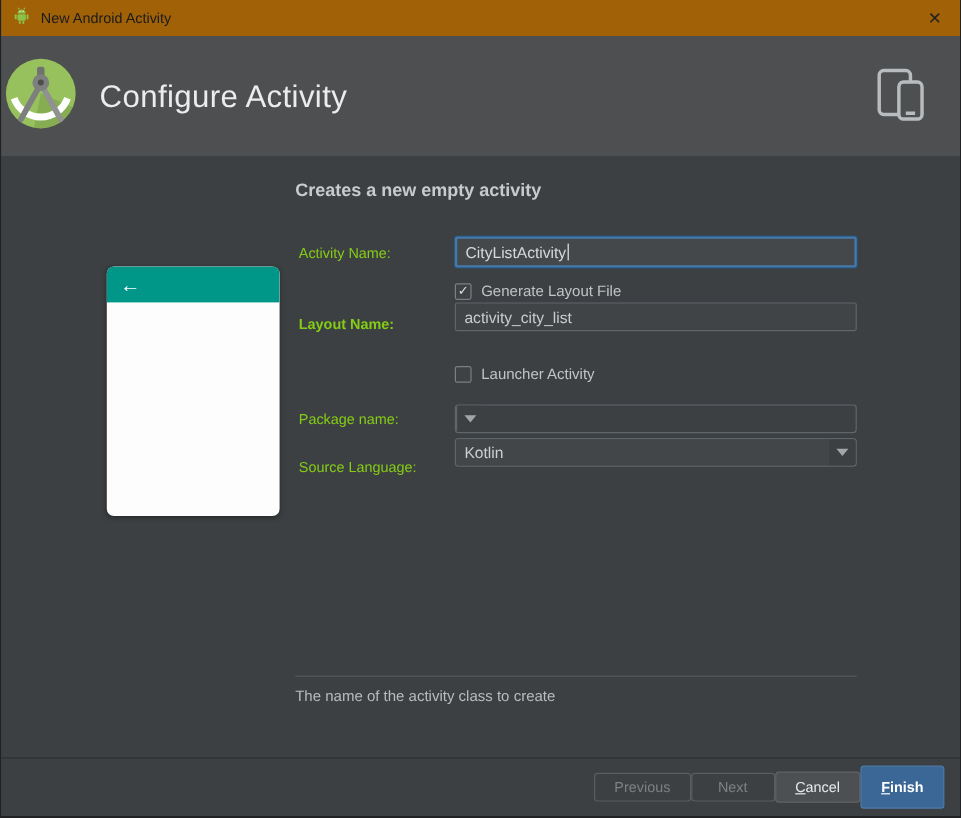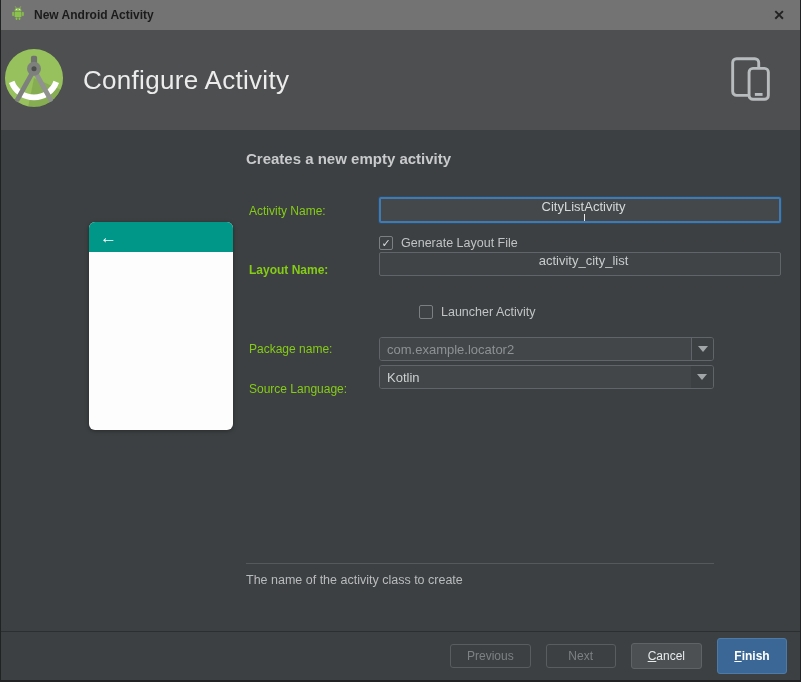--- a/index.html
+++ b/index.html
@@ -8,22 +8,22 @@
 
   .window {
     width:801px; height:682px;
     display:flex; flex-direction:column;
     border-left:1px solid #202224; border-right:1px solid #202224; border-bottom:2px solid #202224;
     background:#3d4042;
   }
 
   
   .titlebar {
-    height:30px; flex:0 0 30px; background:#737373;
-    display:flex; align-items:center; padding-left:9px;font-weight:bold;
+    height:30px; flex:0 0 30px; background:#a16207;
+    display:flex; align-items:center; padding-left:9px;
   }
   .titlebar .ttext { font-size:12px; color:#1b1b1b; margin-left:8px; }
   .close-btn {
     margin-left:auto; width:42px; height:30px;
     display:flex; align-items:center; justify-content:center;
     font-size:14px; color:#222; cursor:default;
   }
 
   
   .header {
@@ -49,24 +49,24 @@
     box-shadow:0 1px 4px rgba(0,0,0,.35);
   }
   .preview-header {
     height:30px; background:#009688; display:flex; align-items:center; padding-left:11px;
   }
   .preview-back { color:#ffffff; font-size:17px; font-weight:bold; line-height:1; }
 
   .flabel { position:absolute; left:248px; font-size:12px; color:#84cc16; }
 
   .field {
-    position:absolute; left:378px; width:402px; height:24px;
+    position:absolute; left:378px; width:335px; height:24px;
     background:#404446; border:1px solid #60656a; border-radius:2px;
     display:flex; align-items:center; padding-left:7px;
-    font-size:13px; color:#c9cccd;flex-direction:column;
+    font-size:13px; color:#c9cccd;
   }
   .field.focused {
     height:26px; border:2px solid #4379ad; background:#44484a; color:#d6d9da;
     box-shadow:0 0 0 1px #2d4c68;
   }
   .caret { display:inline-block; width:1px; height:14px; background:#e9e9e9; margin-left:1px; }
 
   .chkrow { position:absolute; left:378px; display:flex; align-items:center; }
   .chkbox {
     width:14px; height:14px; background:#3e4245; border:1px solid #7b7f82; border-radius:2px;
@@ -95,21 +95,21 @@
     border-top:6px solid #a3a6a8;
   }
 
   .divider { position:absolute; left:245px; top:433px; width:468px; height:1px; background:#55595c; }
   .status { position:absolute; left:245px; top:443px; font-size:12.5px; color:#b9bbbd; }
 
   
   .footer {
     flex:0 0 49px; border-top:1px solid #2c2f31; background:#3d4042;
     display:flex; align-items:center; justify-content:flex-end;
-    padding-right:13px; gap:15px;
+    padding-right:13px; 
   }
   .btn {
     height:24px; min-width:70px; padding:0 16px;
     font-family:"Liberation Sans", sans-serif; font-size:12px;
     border-radius:3px; display:flex; align-items:center; justify-content:center;
   }
   .btn.disabled { background:transparent; border:1px solid #595d60; color:#7d8184; }
   .btn.cancel { background:#4c5053; border:1px solid #5f6366; color:#e7e9ea; height:26px; }
   .btn.finish { background:#3a6795; border:1px solid #4d7aa6; color:#ffffff; font-weight:bold; height:36px; }
   .u { text-decoration:underline; }
@@ -187,28 +187,27 @@
         <span>✓</span>
       </span>
       <span class="chklabel">Generate Layout File</span>
     </div>
 
     <div class="flabel" style="top:133px;font-weight:bold;">Layout Name:</div>
     <div class="field" style="top:122px;">
       <span>activity_city_list</span>
     </div>
 
-    <div class="chkrow" style="top:175px;margin-left:40px;">
+    <div class="chkrow" style="top:175px;">
       <span class="chkbox"></span>
       <span class="chklabel">Launcher Activity</span>
     </div>
 
     <div class="flabel" style="top:212px;">Package name:</div>
     <div class="combo" style="top:207px;">
-      <div class="cval muted">com.example.locator2</div>
       <div class="cbtn divided">
         <span class="tri"></span>
       </div>
     </div>
 
     <div class="flabel" style="top:252px;">Source Language:</div>
     <div class="combo" style="top:235px;">
       <div class="cval bright">Kotlin</div>
       <div class="cbtn">
         <span class="tri"></span>

